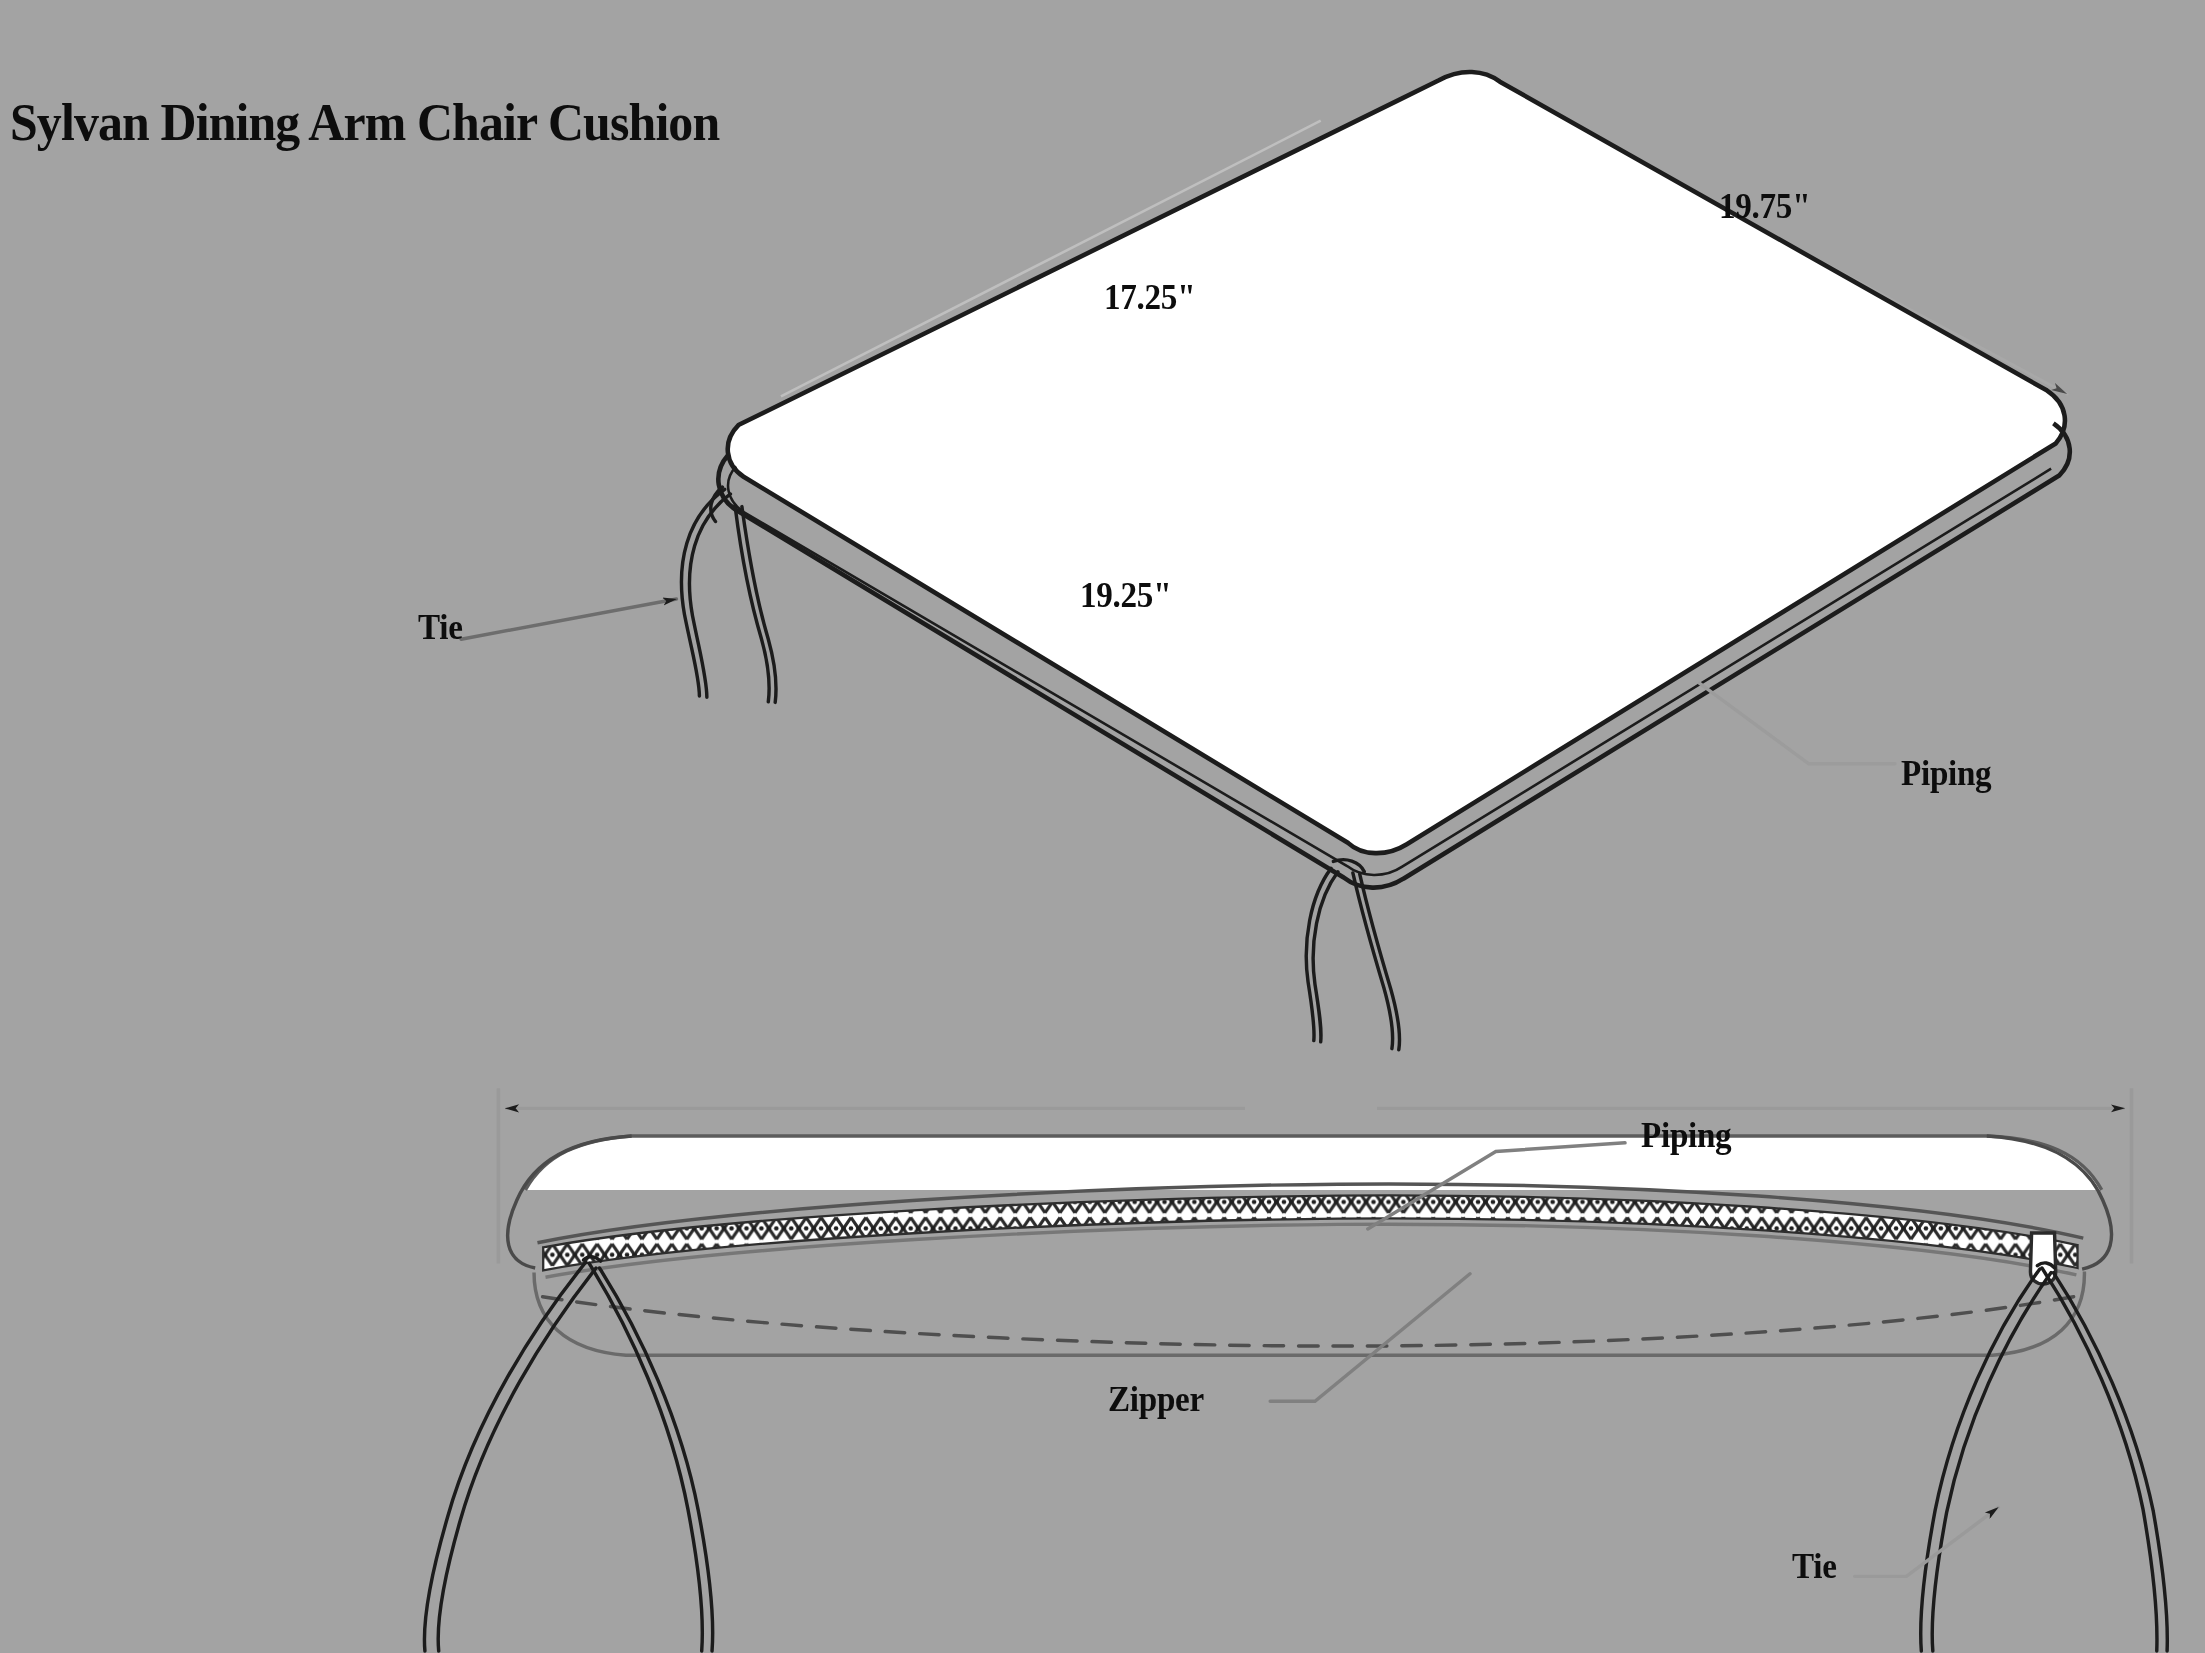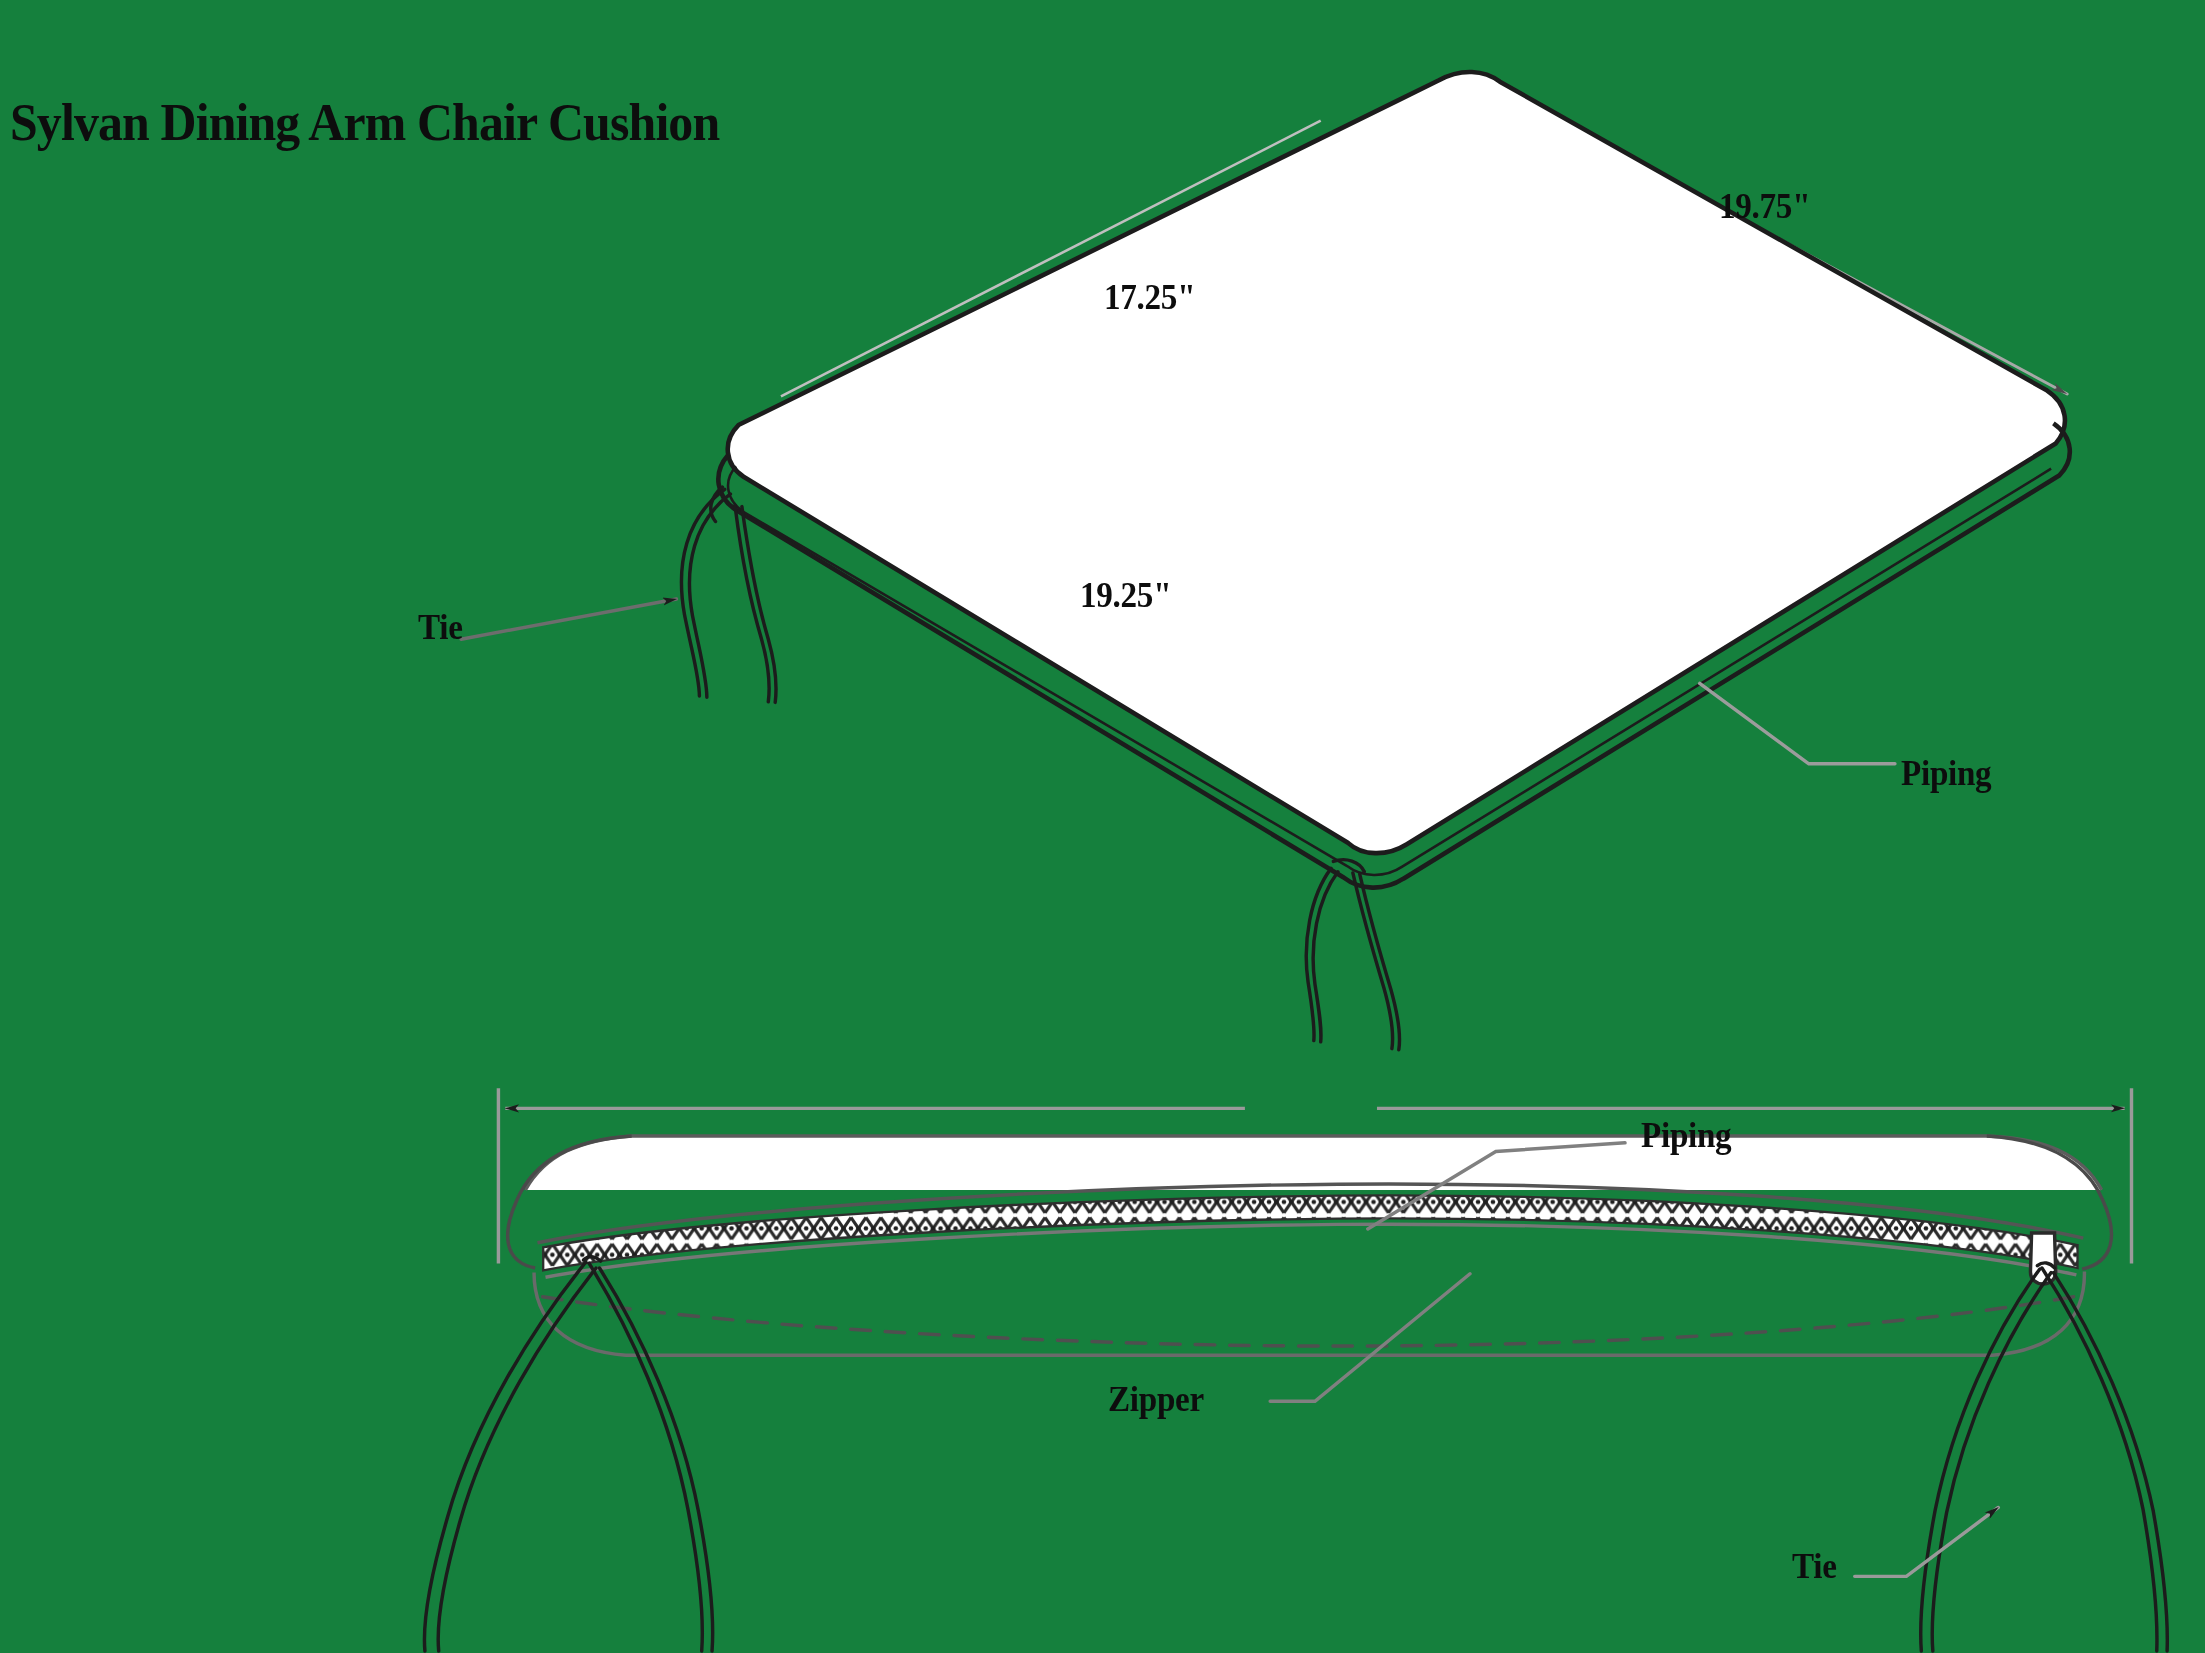--- a/index.html
+++ b/index.html
@@ -2,21 +2,21 @@
 <html style="font-size:9.2px"><head>
 <meta charset="utf-8">
 <title>Sylvan Dining Arm Chair Cushion</title>
 <style>
   html,body{margin:0;padding:0;background:#ffffff;}
   body{
     width:2205px;height:1654px;
     font-family:"Liberation Serif","DejaVu Serif",serif;
     overflow:hidden;position:relative;
   }
-  #sheet{position:absolute;inset:0;width:2205px;height:1654px;background:#15803d;}
+  #sheet{position:absolute;inset:0;width:2205px;height:1654px;background:#a3a3a3;}
   #drawing{position:absolute;left:0;top:0;width:2205px;height:1654px;}
 
   .lbl{
     position:absolute;
     font-family:"Liberation Serif","DejaVu Serif",serif;
     font-weight:bold;
     color:#0d0d0d;
     white-space:nowrap;
     letter-spacing:-0.3px;
     user-select:none;

